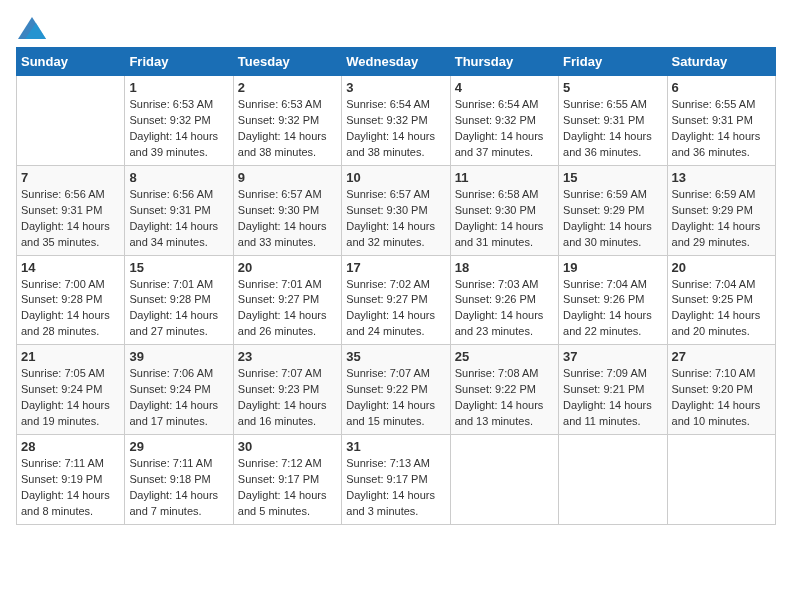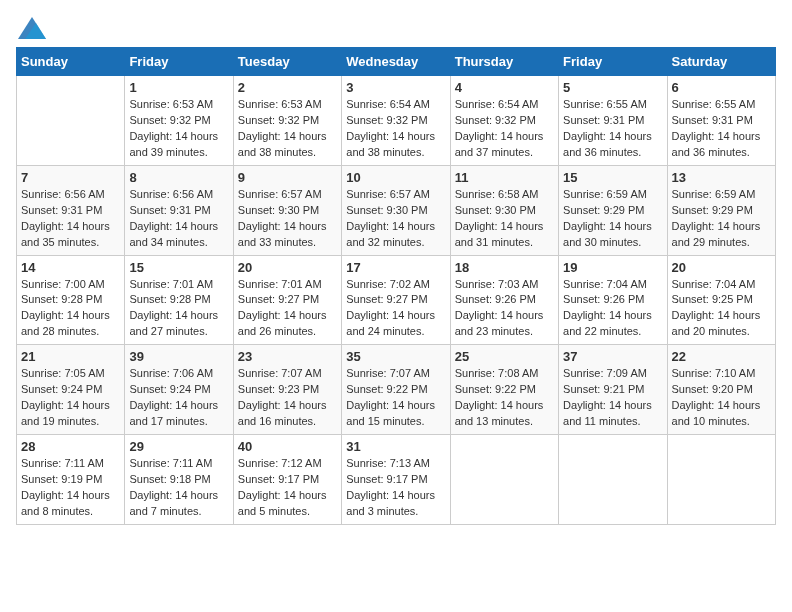--- a/index.html
+++ b/index.html
@@ -227,35 +227,35 @@
         </td>
         <td>
           <span class="day-number">25</span>
           <div class="day-info">Sunrise: 7:08 AM<br>Sunset: 9:22 PM<br>Daylight: 14 hours<br>and 13 minutes.</div>
         </td>
         <td>
           <span class="day-number">37</span>
           <div class="day-info">Sunrise: 7:09 AM<br>Sunset: 9:21 PM<br>Daylight: 14 hours<br>and 11 minutes.</div>
         </td>
         <td>
-          <span class="day-number">22</span>
+          <span class="day-number">27</span>
           <div class="day-info">Sunrise: 7:10 AM<br>Sunset: 9:20 PM<br>Daylight: 14 hours<br>and 10 minutes.</div>
         </td>
       </tr>
       <tr>
         <td>
           <span class="day-number">28</span>
           <div class="day-info">Sunrise: 7:11 AM<br>Sunset: 9:19 PM<br>Daylight: 14 hours<br>and 8 minutes.</div>
         </td>
         <td>
           <span class="day-number">29</span>
           <div class="day-info">Sunrise: 7:11 AM<br>Sunset: 9:18 PM<br>Daylight: 14 hours<br>and 7 minutes.</div>
         </td>
         <td>
-          <span class="day-number">40</span>
+          <span class="day-number">30</span>
           <div class="day-info">Sunrise: 7:12 AM<br>Sunset: 9:17 PM<br>Daylight: 14 hours<br>and 5 minutes.</div>
         </td>
         <td>
           <span class="day-number">31</span>
           <div class="day-info">Sunrise: 7:13 AM<br>Sunset: 9:17 PM<br>Daylight: 14 hours<br>and 3 minutes.</div>
         </td>
         <td class="empty-cell"></td>
         <td class="empty-cell"></td>
         <td class="empty-cell"></td>
       </tr>

